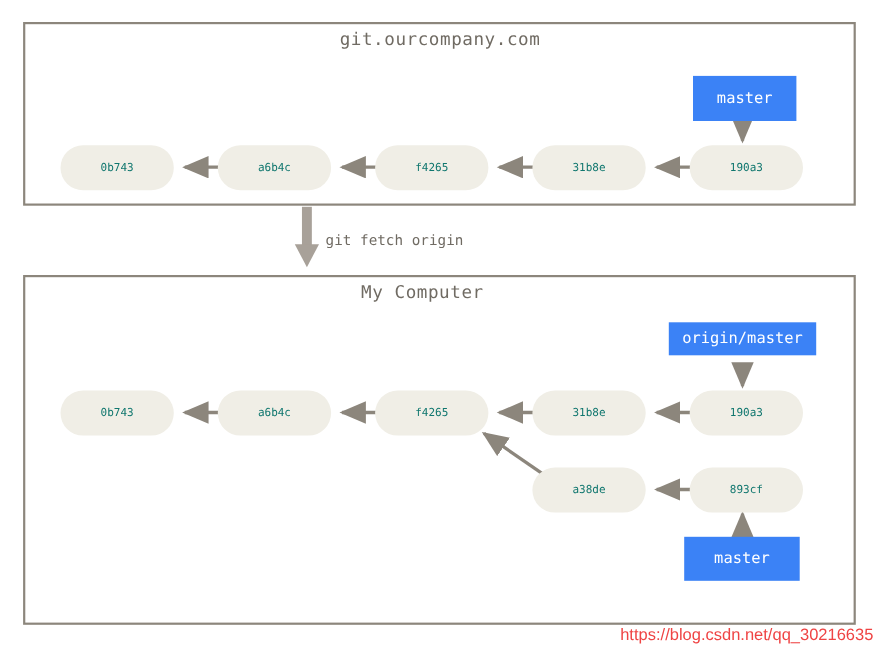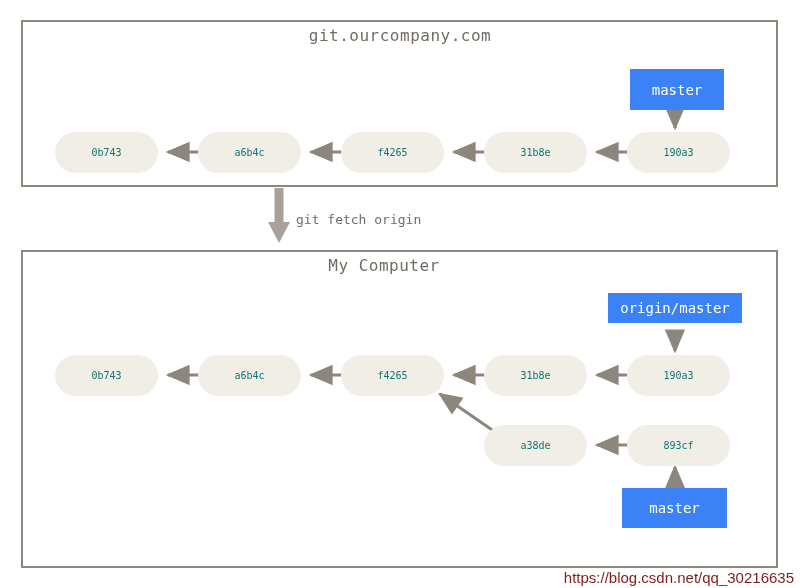--- a/index.html
+++ b/index.html
@@ -81,21 +81,21 @@
     color: #706b63;
     font-family: "DejaVu Sans Mono", "Liberation Mono", monospace;
     font-size: 13px;
     white-space: nowrap;
   }
 
   .watermark {
     position: absolute;
     right: 6px;
     bottom: 2px;
-    color: #7f1d1d;
+    color: #ef4444;
     font-family: "Liberation Sans", sans-serif;
     font-size: 15px;
     white-space: nowrap;
     z-index: 5;
   }
 </style>
 </head>
 <body>
 
 <div id="stage">

